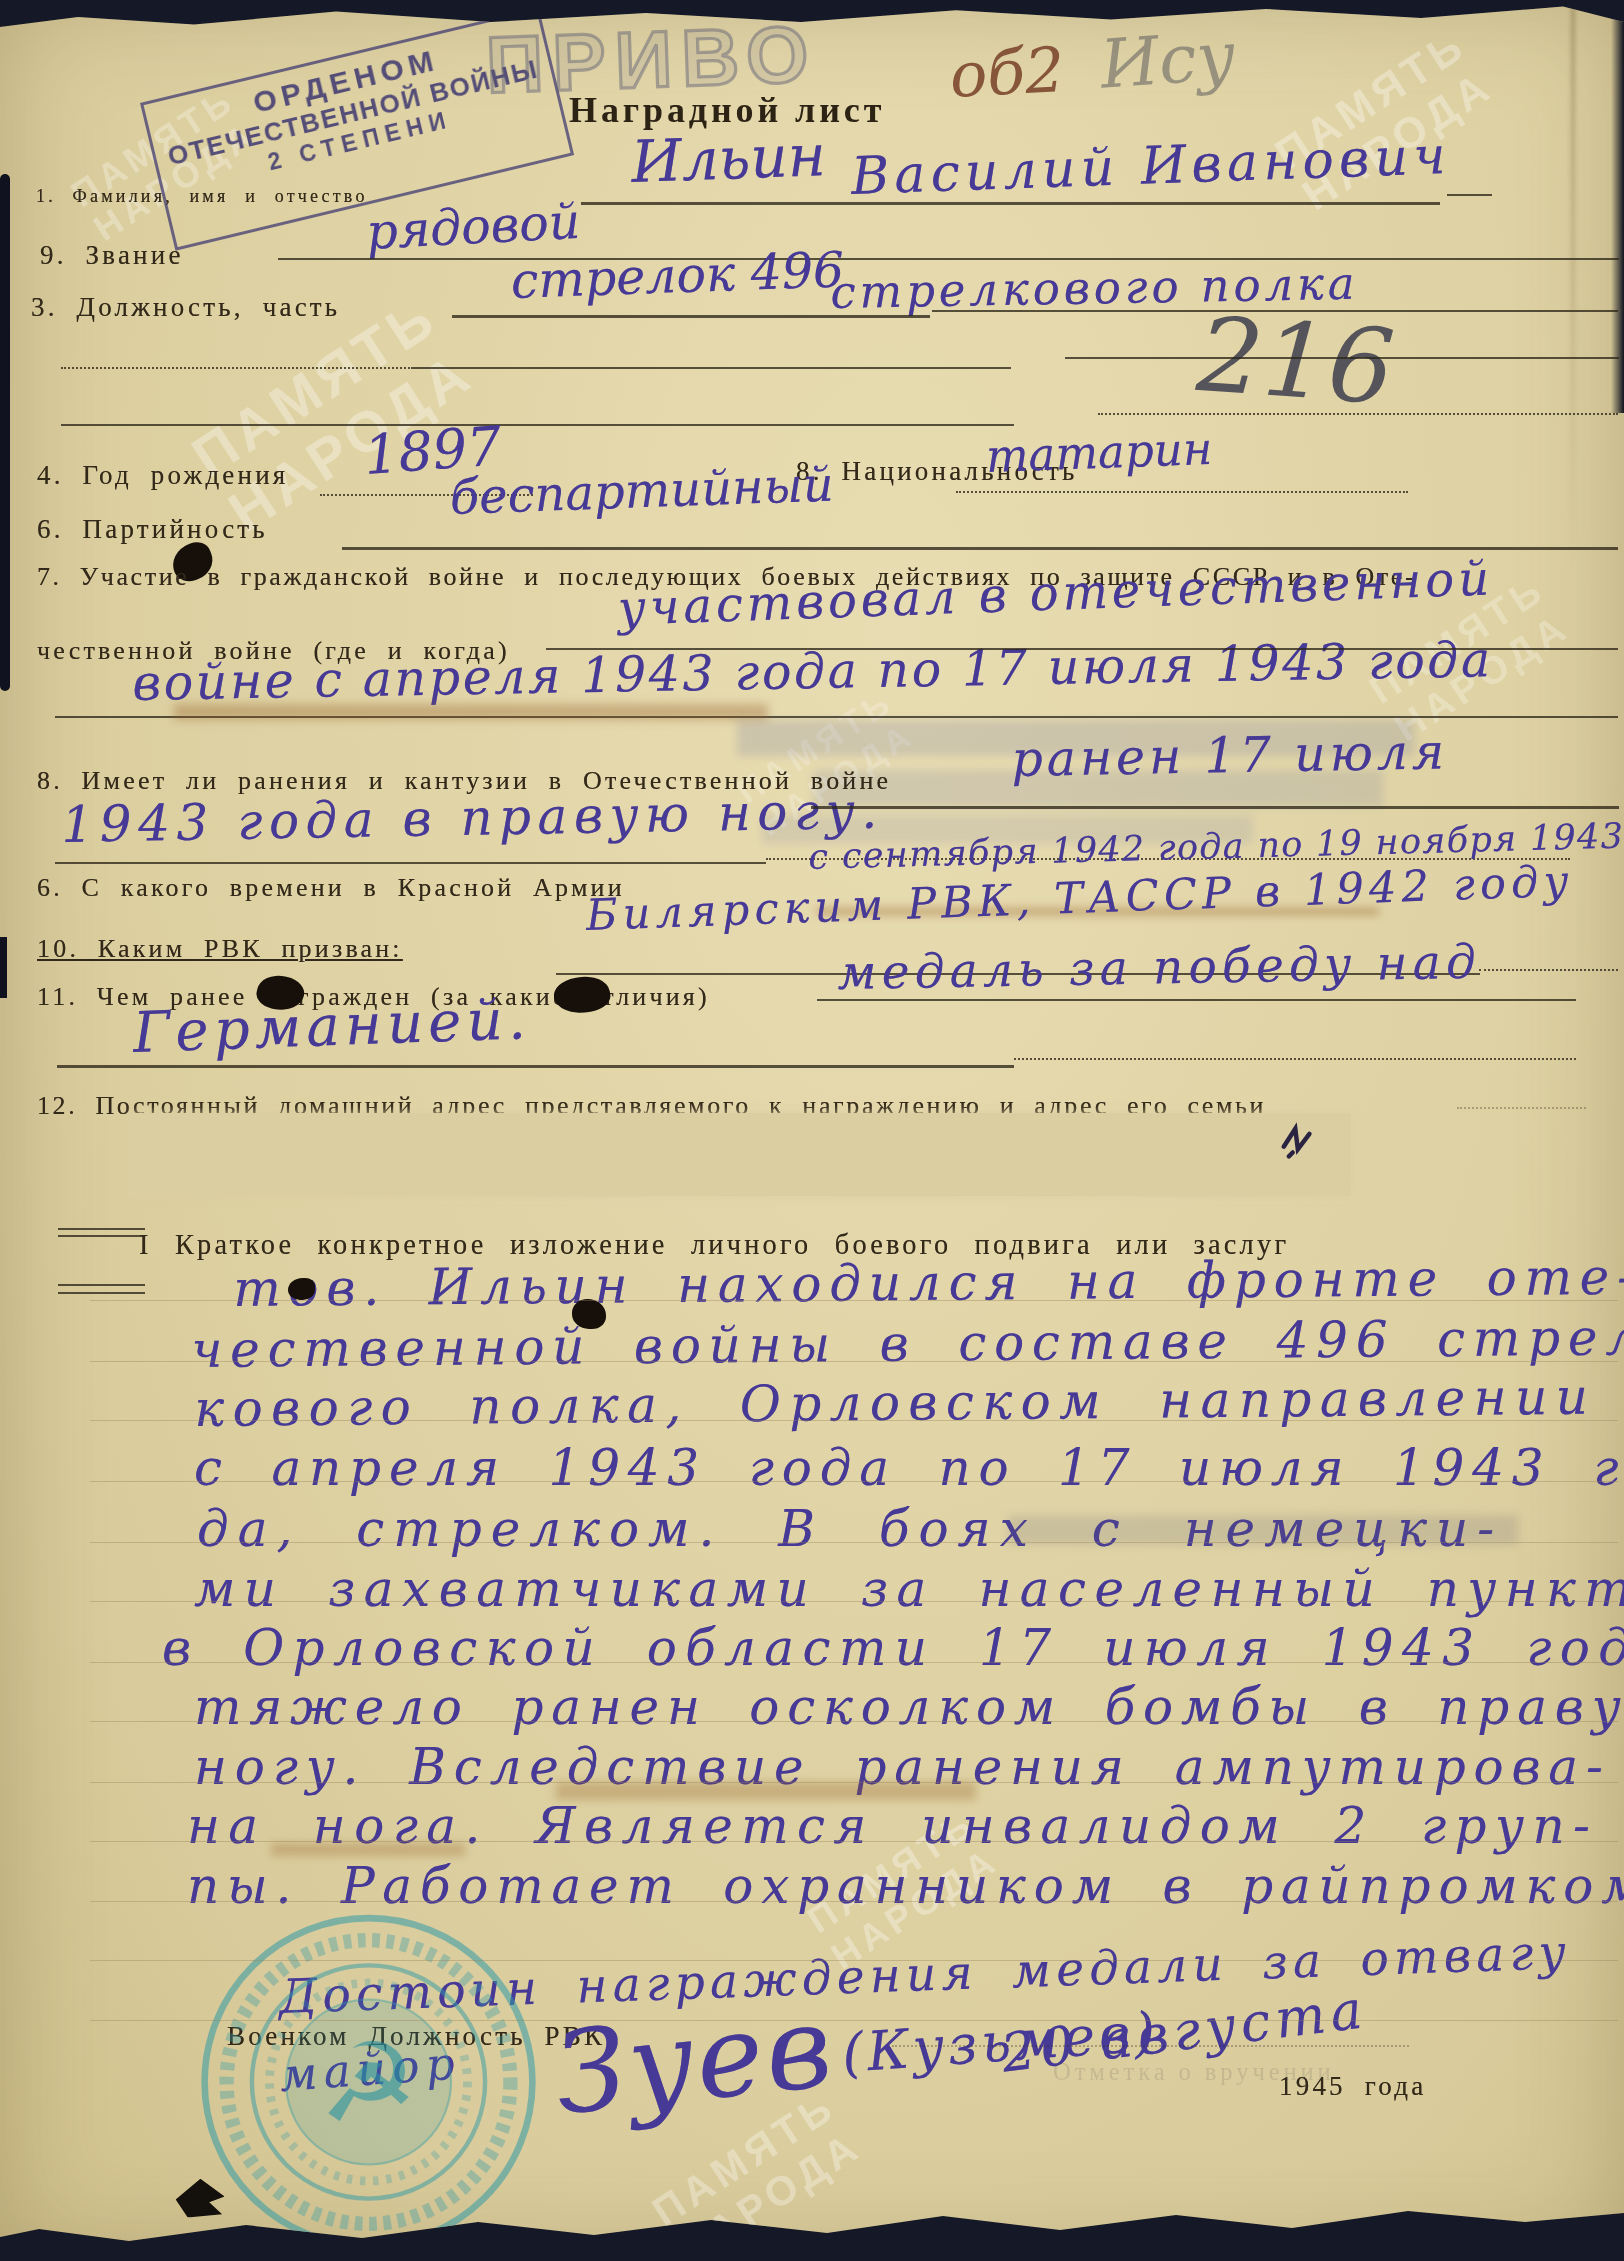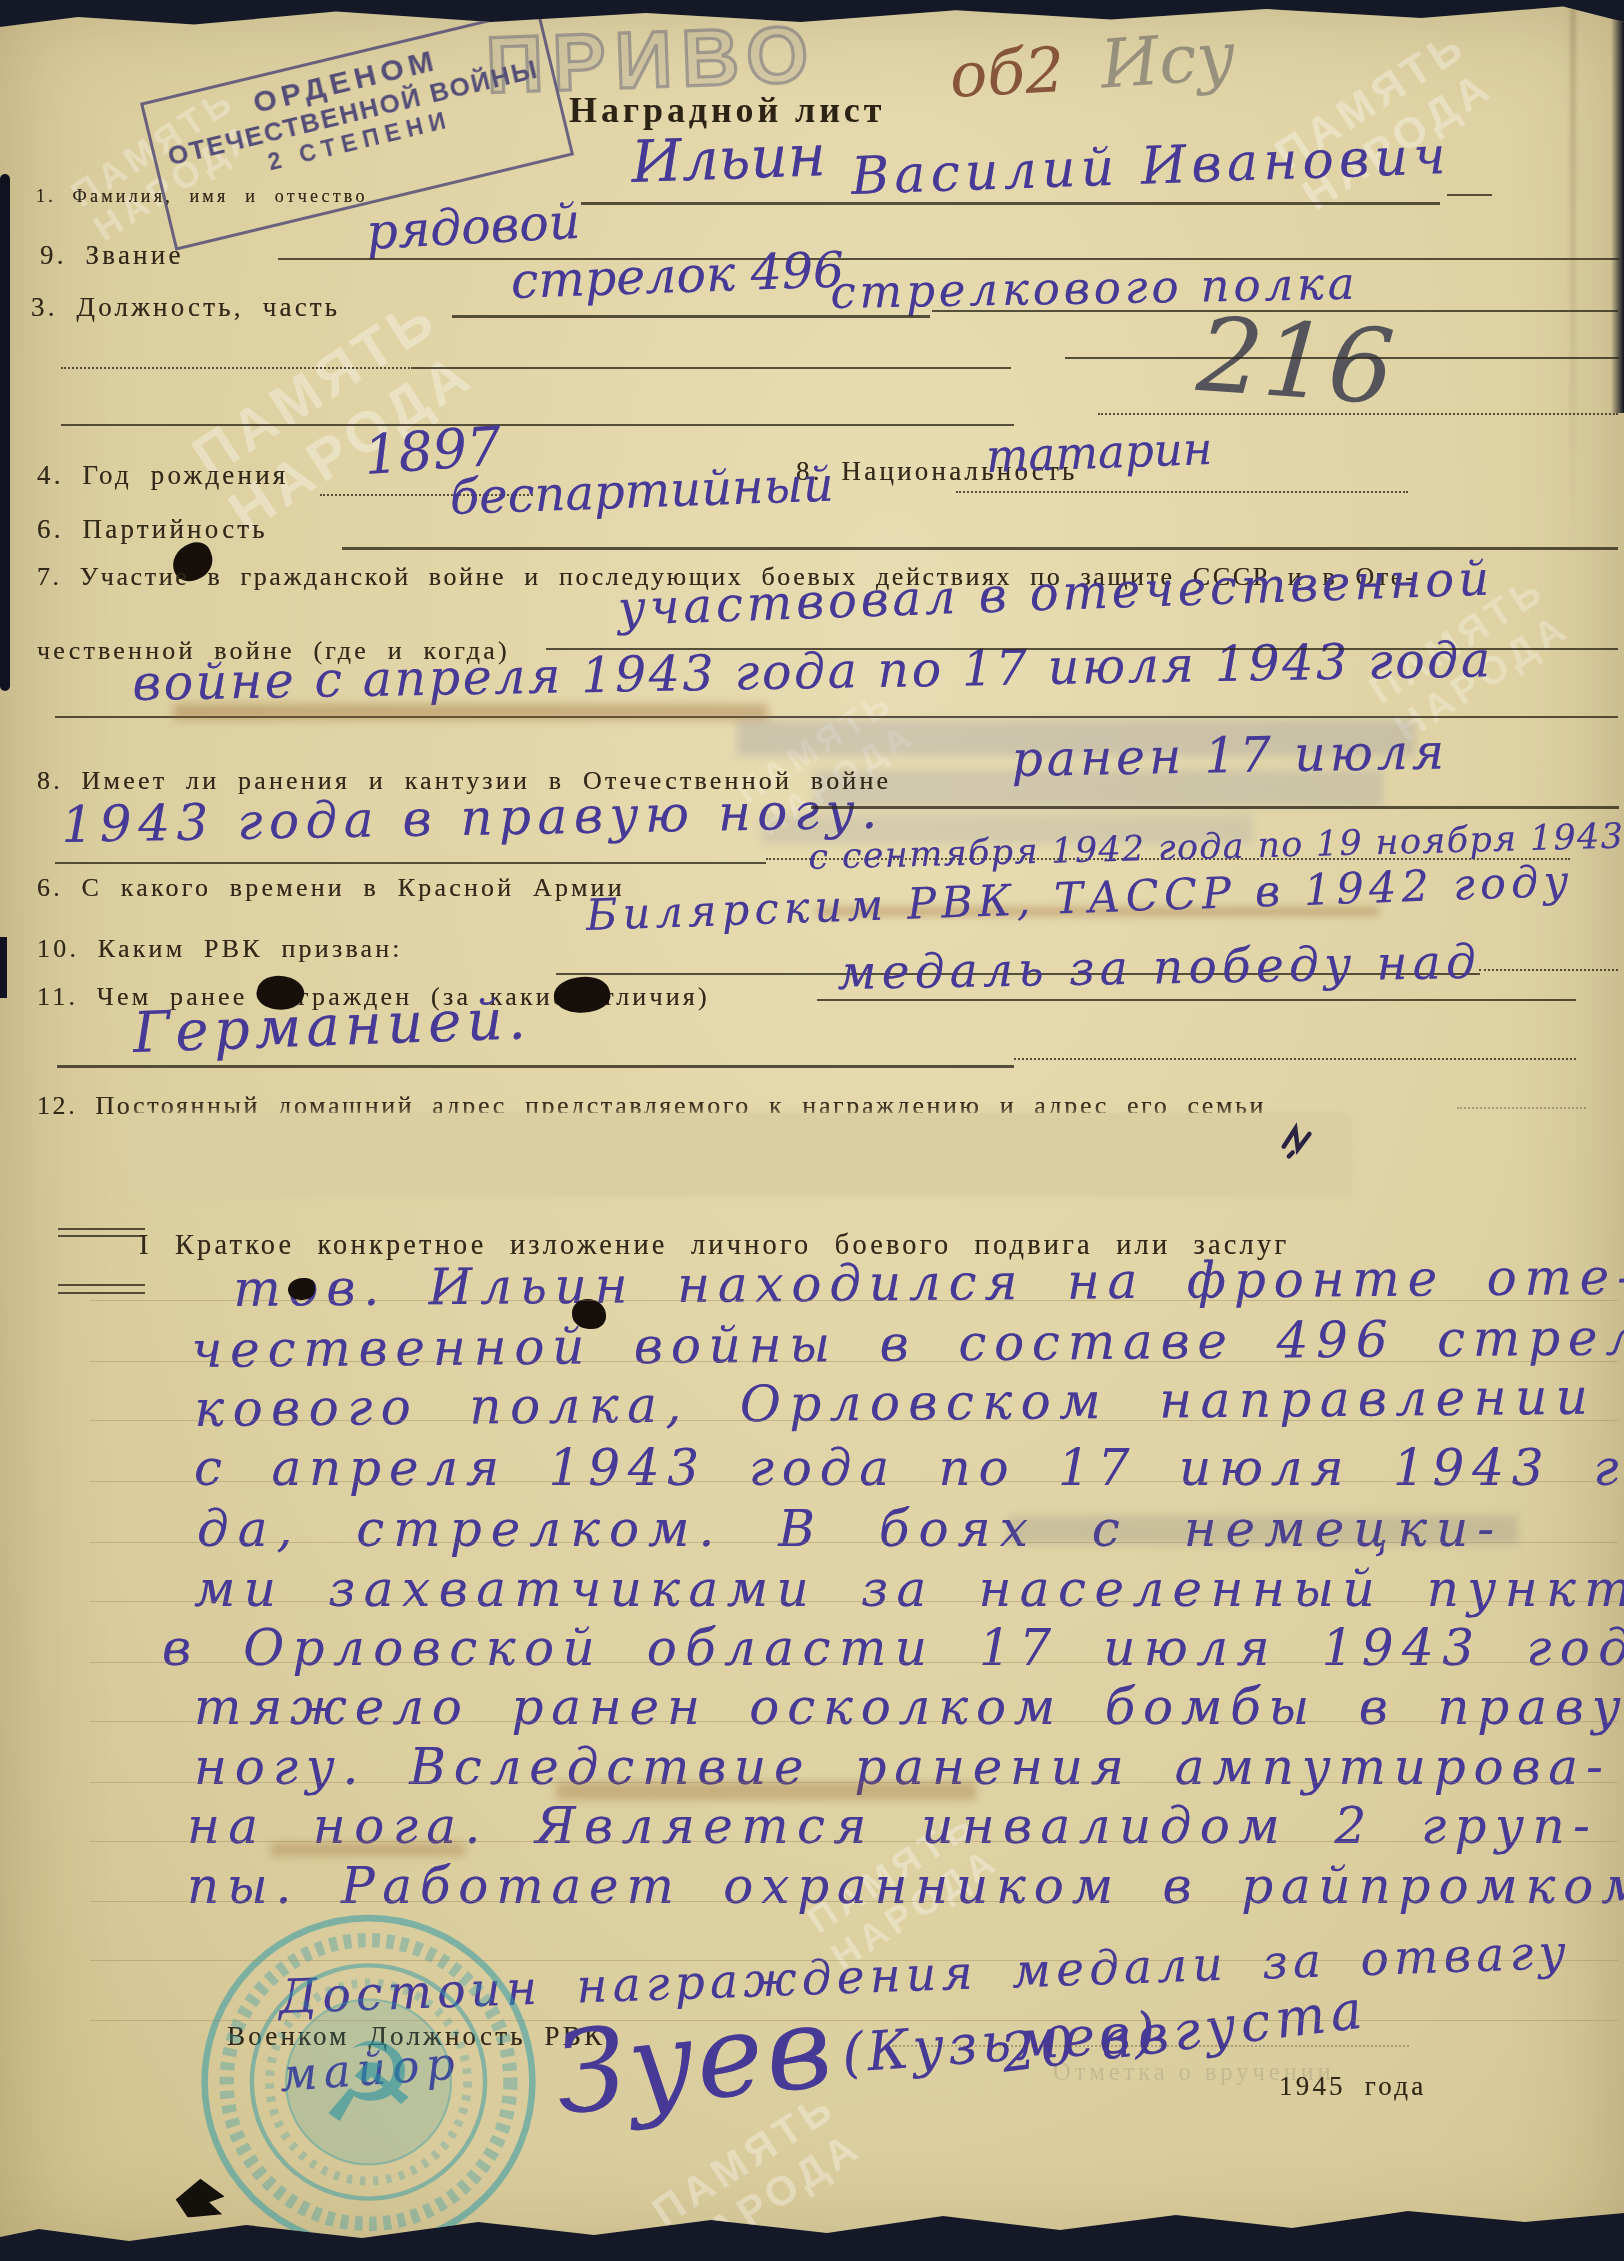--- a/index.html
+++ b/index.html
@@ -134,21 +134,21 @@
     <span class="hand" style="left:1011px;top:731px;font-size:49px;letter-spacing:3.9px;transform:rotate(-1deg);">ранен 17 июля</span>
     <span class="hand" style="left:61px;top:796px;font-size:50px;letter-spacing:6.5px;transform:rotate(-1deg);">1943 года в правую ногу.</span>
     <div class="ln thick" style="left:811px;top:806px;width:808px;"></div>
     <div class="ln" style="left:55px;top:862px;width:711px;"></div>
     <div class="ln dot" style="left:766px;top:858px;width:804px;"></div>
 
     <span class="typed" style="left:37px;top:873px;font-size:26px;">6. С какого времени в Красной Армии</span>
     <span class="hand" style="left:808px;top:837px;font-size:35px;letter-spacing:1.3px;transform:rotate(-1.5deg);">с сентября 1942 года по 19 ноября 1943 года.</span>
     <div class="smudge" style="left:817px;top:908px;width:562px;height:6.5px;background:rgba(150,95,40,.45);"></div>
 
-    <span class="typed" style="left:37px;top:934px;font-size:26px;">10. Каким РВК призван:</span>
+    <span class="typed" style="left:37px;top:934px;font-size:26px;text-decoration:underline;">10. Каким РВК призван:</span>
     <span class="hand" style="left:585px;top:890px;font-size:43px;letter-spacing:5.2px;transform:rotate(-2deg);">Билярским РВК, ТАССР в 1942 году</span>
     <div class="ln" style="left:556px;top:973px;width:924px;"></div>
     <div class="ln dot" style="left:1479px;top:969px;width:139px;"></div>
 
     <span class="typed" style="left:37px;top:982px;font-size:26px;">11. Чем ранее награжден (за какие отличия)</span>
     <div class="blot" style="left:257px;top:976px;width:47px;height:34px;border-radius:55% 45% 60% 40%;transform:rotate(12deg);"></div>
     <div class="blot" style="left:554px;top:977px;width:56px;height:36px;border-radius:45% 55% 40% 60%;transform:rotate(-10deg);"></div>
     <span class="hand" style="left:837px;top:945px;font-size:47px;letter-spacing:5.2px;transform:rotate(-1deg);">медаль за победу над</span>
     <span class="hand" style="left:132px;top:1000px;font-size:56px;letter-spacing:5.2px;transform:rotate(-2deg);">Германией.</span>
     <div class="ln" style="left:817px;top:999px;width:759px;"></div>

